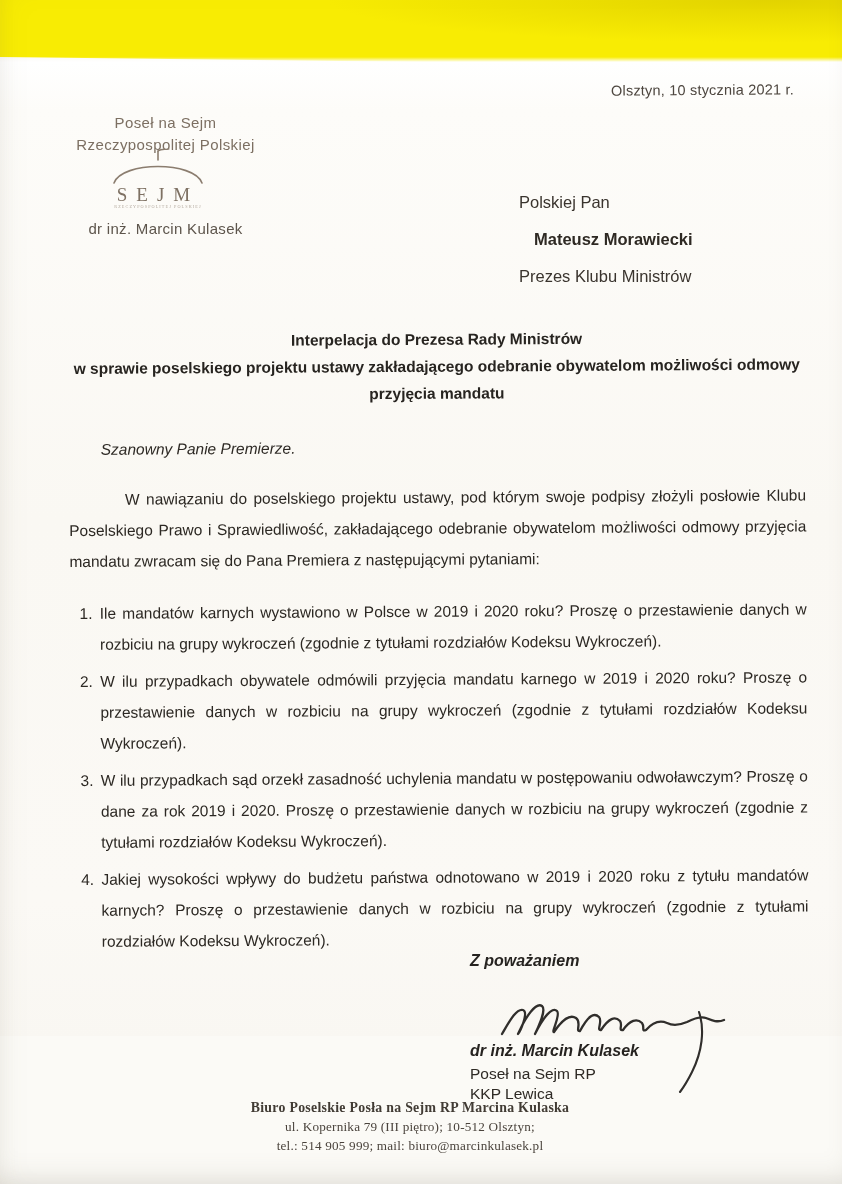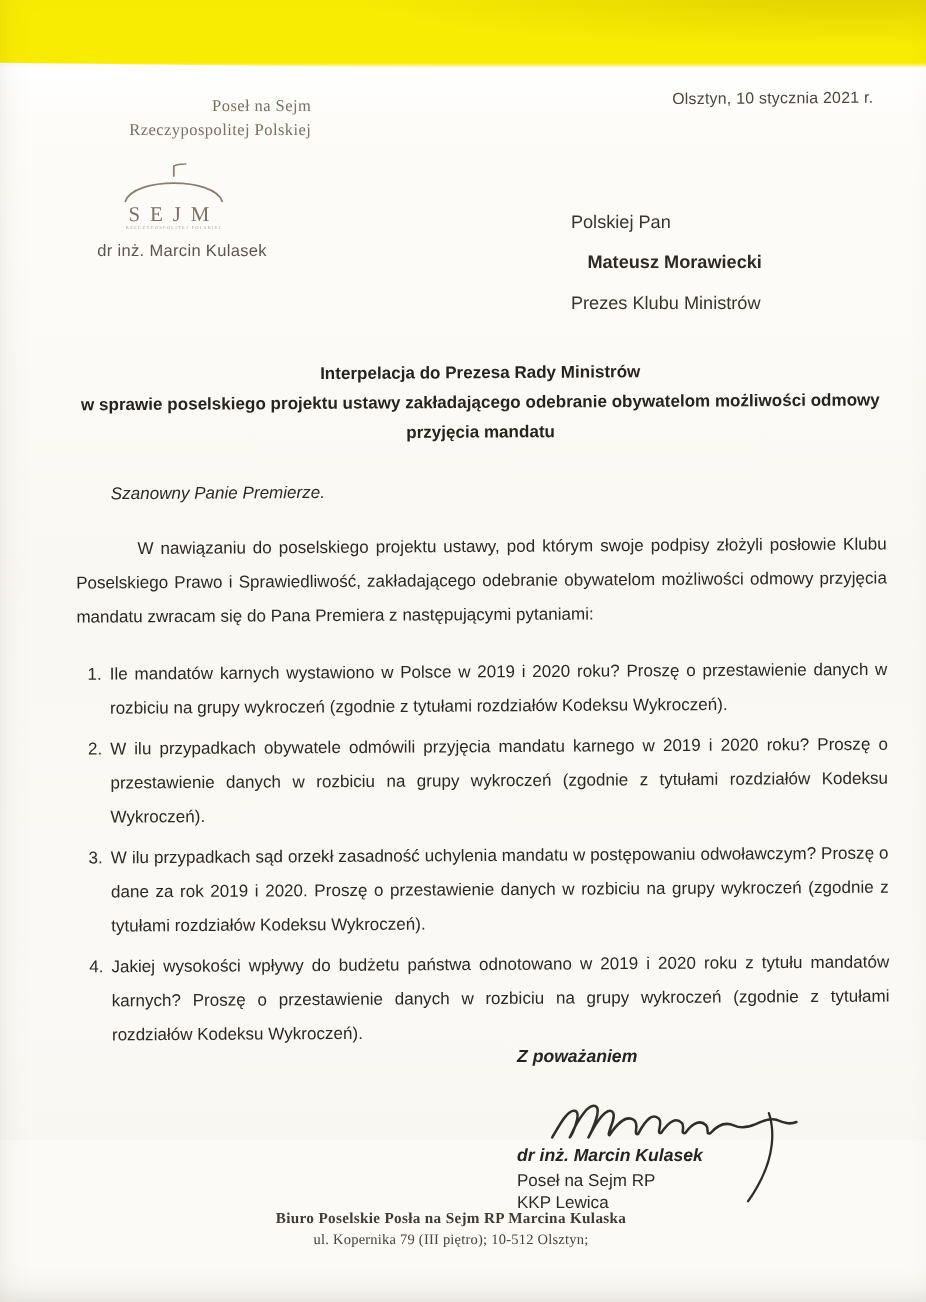--- a/index.html
+++ b/index.html
@@ -23,22 +23,22 @@
   .vignette{position:absolute;inset:0;pointer-events:none;
     box-shadow:inset 0 -18px 30px -18px rgba(120,110,90,.25), inset 18px 0 40px -30px rgba(120,110,90,.18);}
 
   
   .date-line{
     position:absolute;top:82px;right:48px;
     font-size:14.5px;color:#4d463f;letter-spacing:.2px;
     transform:rotate(-.4deg);
   }
   .sender-title{
-    position:absolute;top:86px;left:48px;width:235px;text-align:right;
-    font-family:Liberation Serif, serif;font-size:15px;line-height:22px;
+    position:absolute;top:112px;left:48px;width:235px;text-align:center;
+    font-family:Liberation Sans, sans-serif;font-size:15px;line-height:22px;
     color:#7c6f62;letter-spacing:.4px;
   }
   .sejm-logo{position:absolute;top:144px;left:108px;width:100px;height:66px;}
   .sender-name{
     position:absolute;top:220px;left:48px;width:235px;text-align:center;
     font-size:15px;color:#5d554c;letter-spacing:.3px;
   }
   .recipient{
     position:absolute;top:184px;left:519px;
     font-size:16.5px;color:#3a342e;line-height:37px;
@@ -160,18 +160,19 @@
       </svg>
 
       <div class="sig-name">dr inż. Marcin Kulasek</div>
       <div class="sig-role">Poseł na Sejm RP</div>
       <div class="sig-club">KKP Lewica</div>
     </div>
 
     <div class="footer">
       <div class="f1">Biuro Poselskie Posła na Sejm RP Marcina Kulaska</div>
       <div class="f2">ul. Kopernika 79 (III piętro); 10-512 Olsztyn;</div>
+      <div class="f3">tel.: 514 905 999; mail: biuro@marcinkulasek.pl</div>
     </div>
 
   </div>
 
   <div class="vignette"></div>
 </div>
 
 </body></html>

